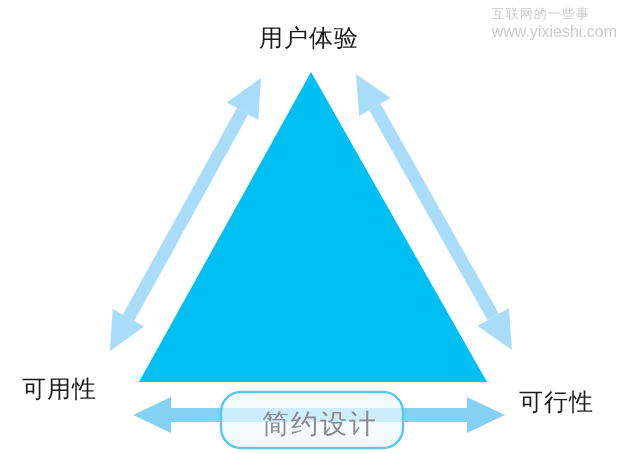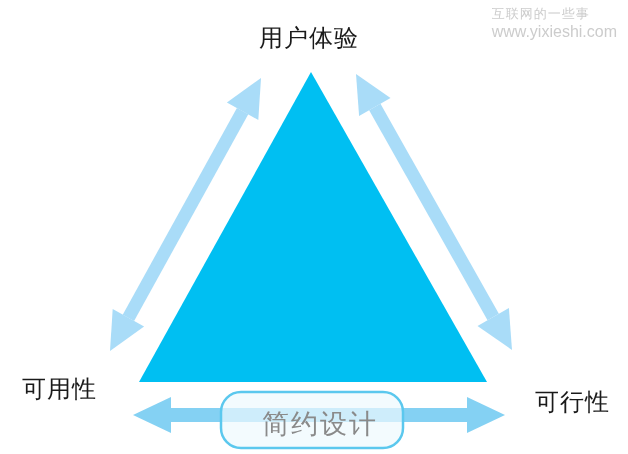--- a/index.html
+++ b/index.html
@@ -26,21 +26,21 @@
   }
   .vertex-label {
     font-size: 24px;
     letter-spacing: 1px;
   }
   .title-label {
     top: 22px; left: 309px;
     transform: translateX(-50%);
   }
   .bl-label { top: 365px; left: 22px; margin-top: 8px; }
-  .br-label { top: 386px; left: 519px; margin-left: 16px; }
+  .br-label { top: 386px; left: 519px; }
   .center-label {
     top: 245px; left: 308px;
     transform: translateX(-50%);
     font-size: 36px;
     font-weight: bold;
     letter-spacing: 2px;
   }
   .box-label {
     top: 406px; left: 312px;
     transform: translateX(-50%);

